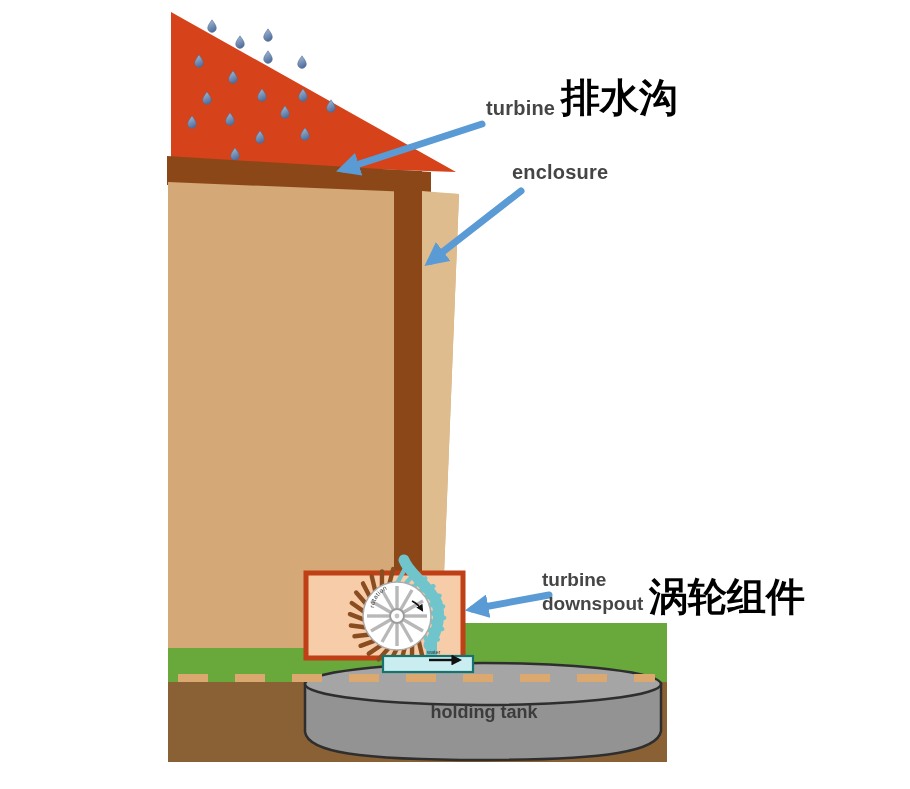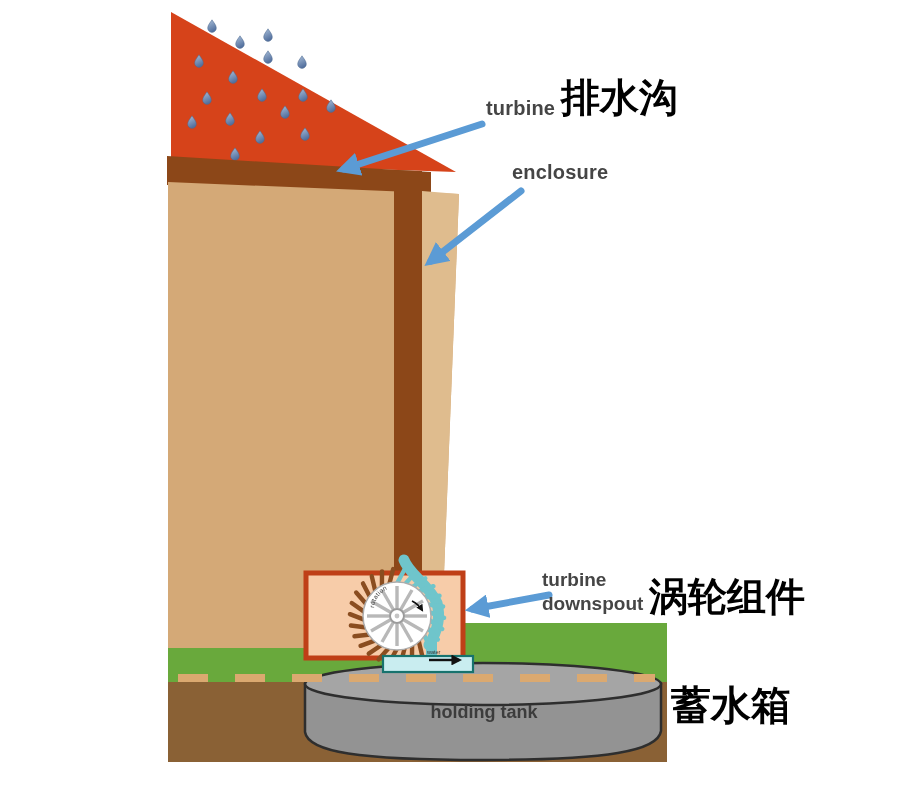--- a/index.html
+++ b/index.html
@@ -146,14 +146,13 @@
 
   <div class="lbl lbl-en" style="left:512px;top:161px;">enclosure</div>
 
   <div class="lbl lbl-en-sm" style="left:542px;top:568px;">
     <div>turbine</div>
     <div>downspout</div>
   </div>
   <div class="lbl lbl-tank" style="left:398px;top:702px;">holding tank</div>
 
   <div class="lbl lbl-zh" style="left:649px;top:575px;">涡轮组件</div>
-  <div class="lbl lbl-zh" style="left:671px;top:683px;font-size:40px;">蓄水箱</div>
 </div>
 
 </body></html>

